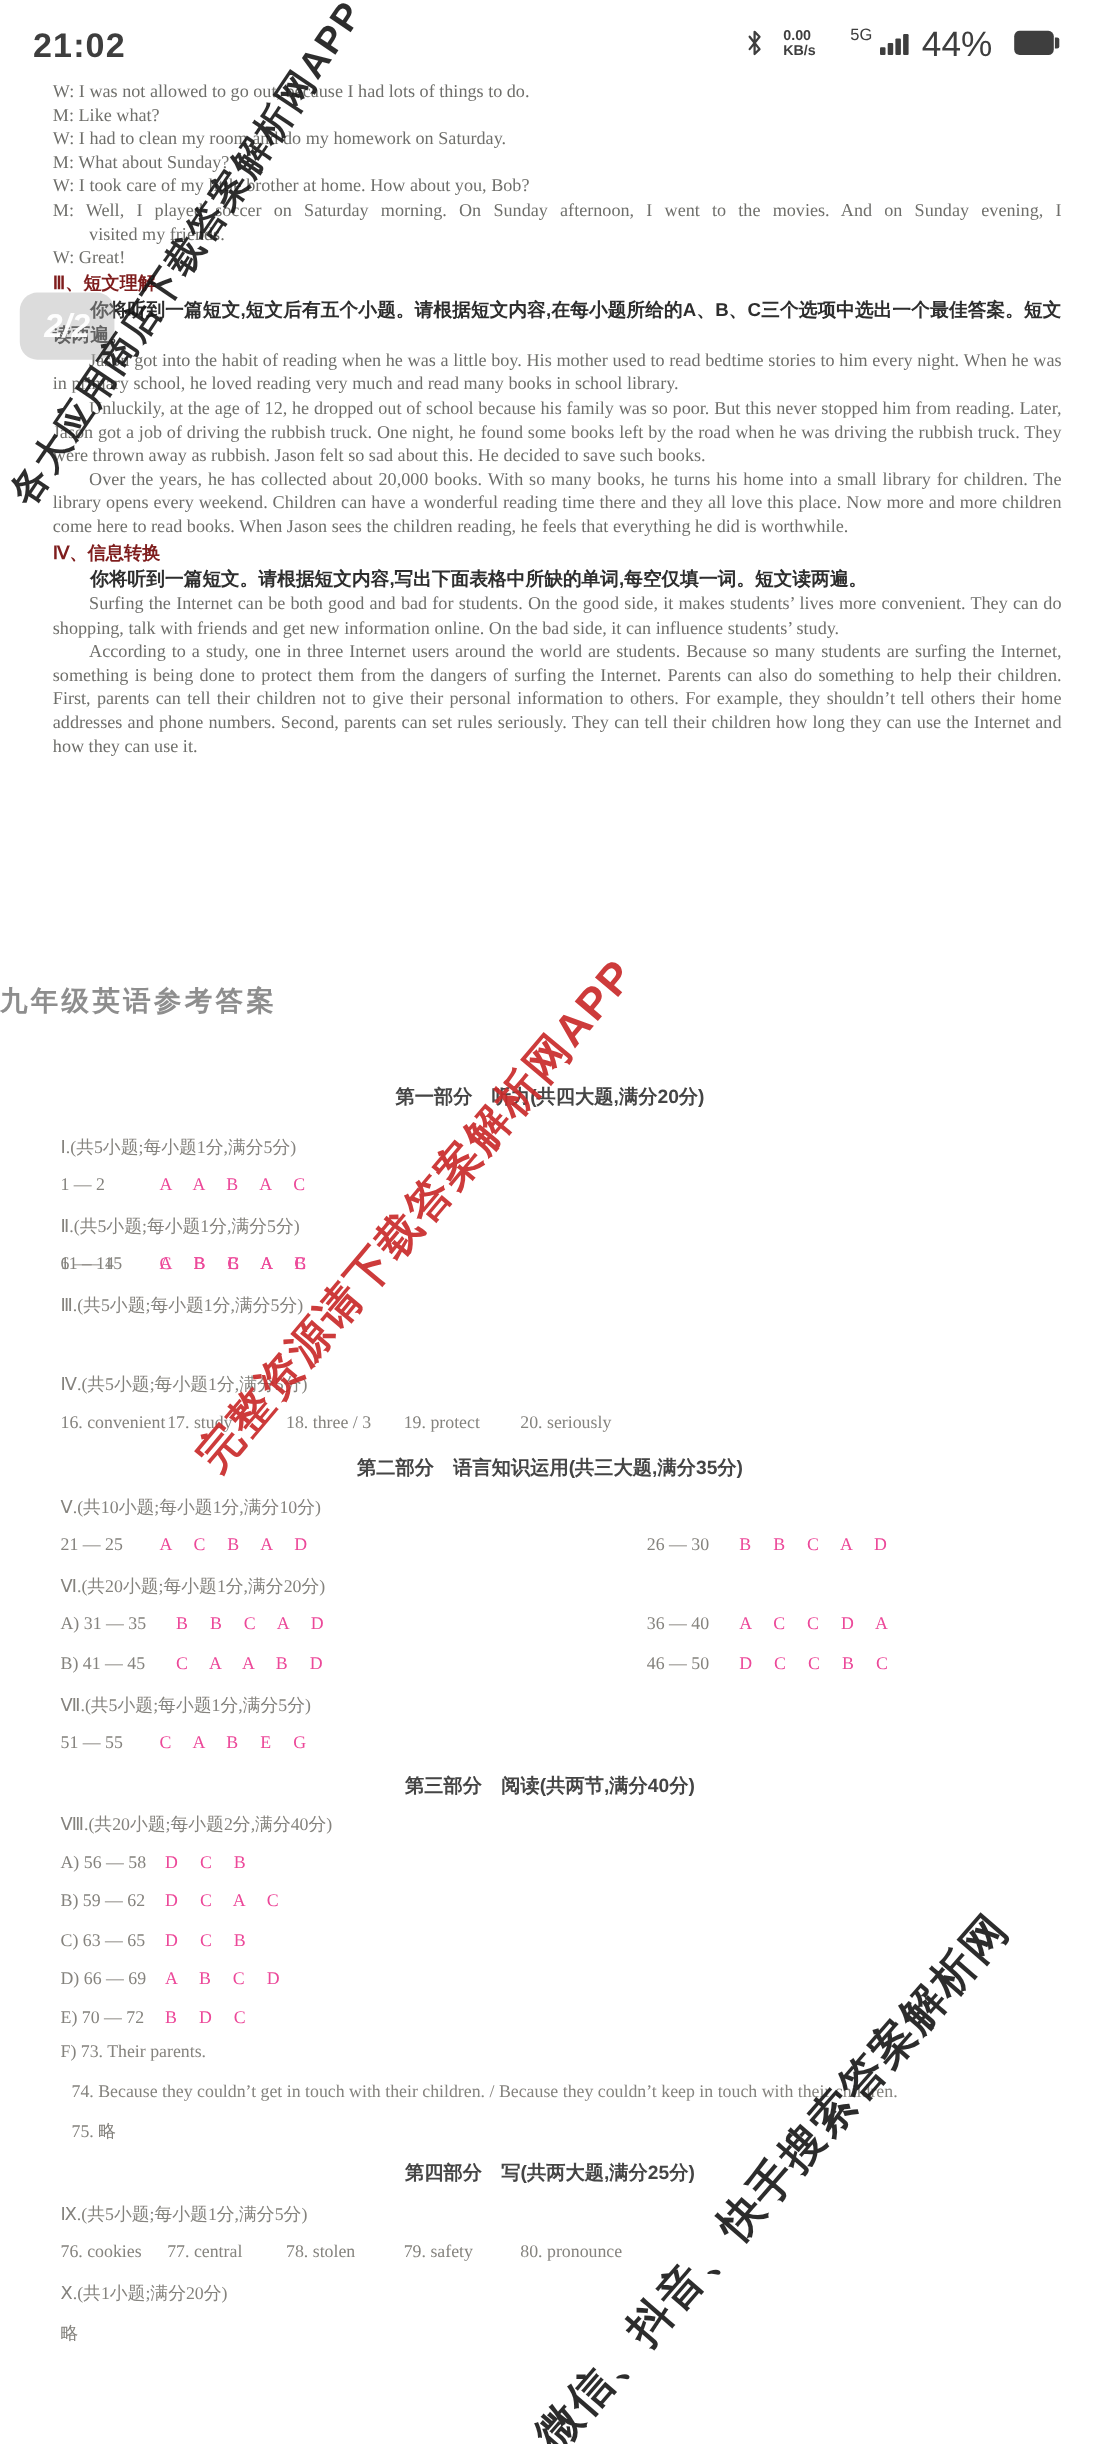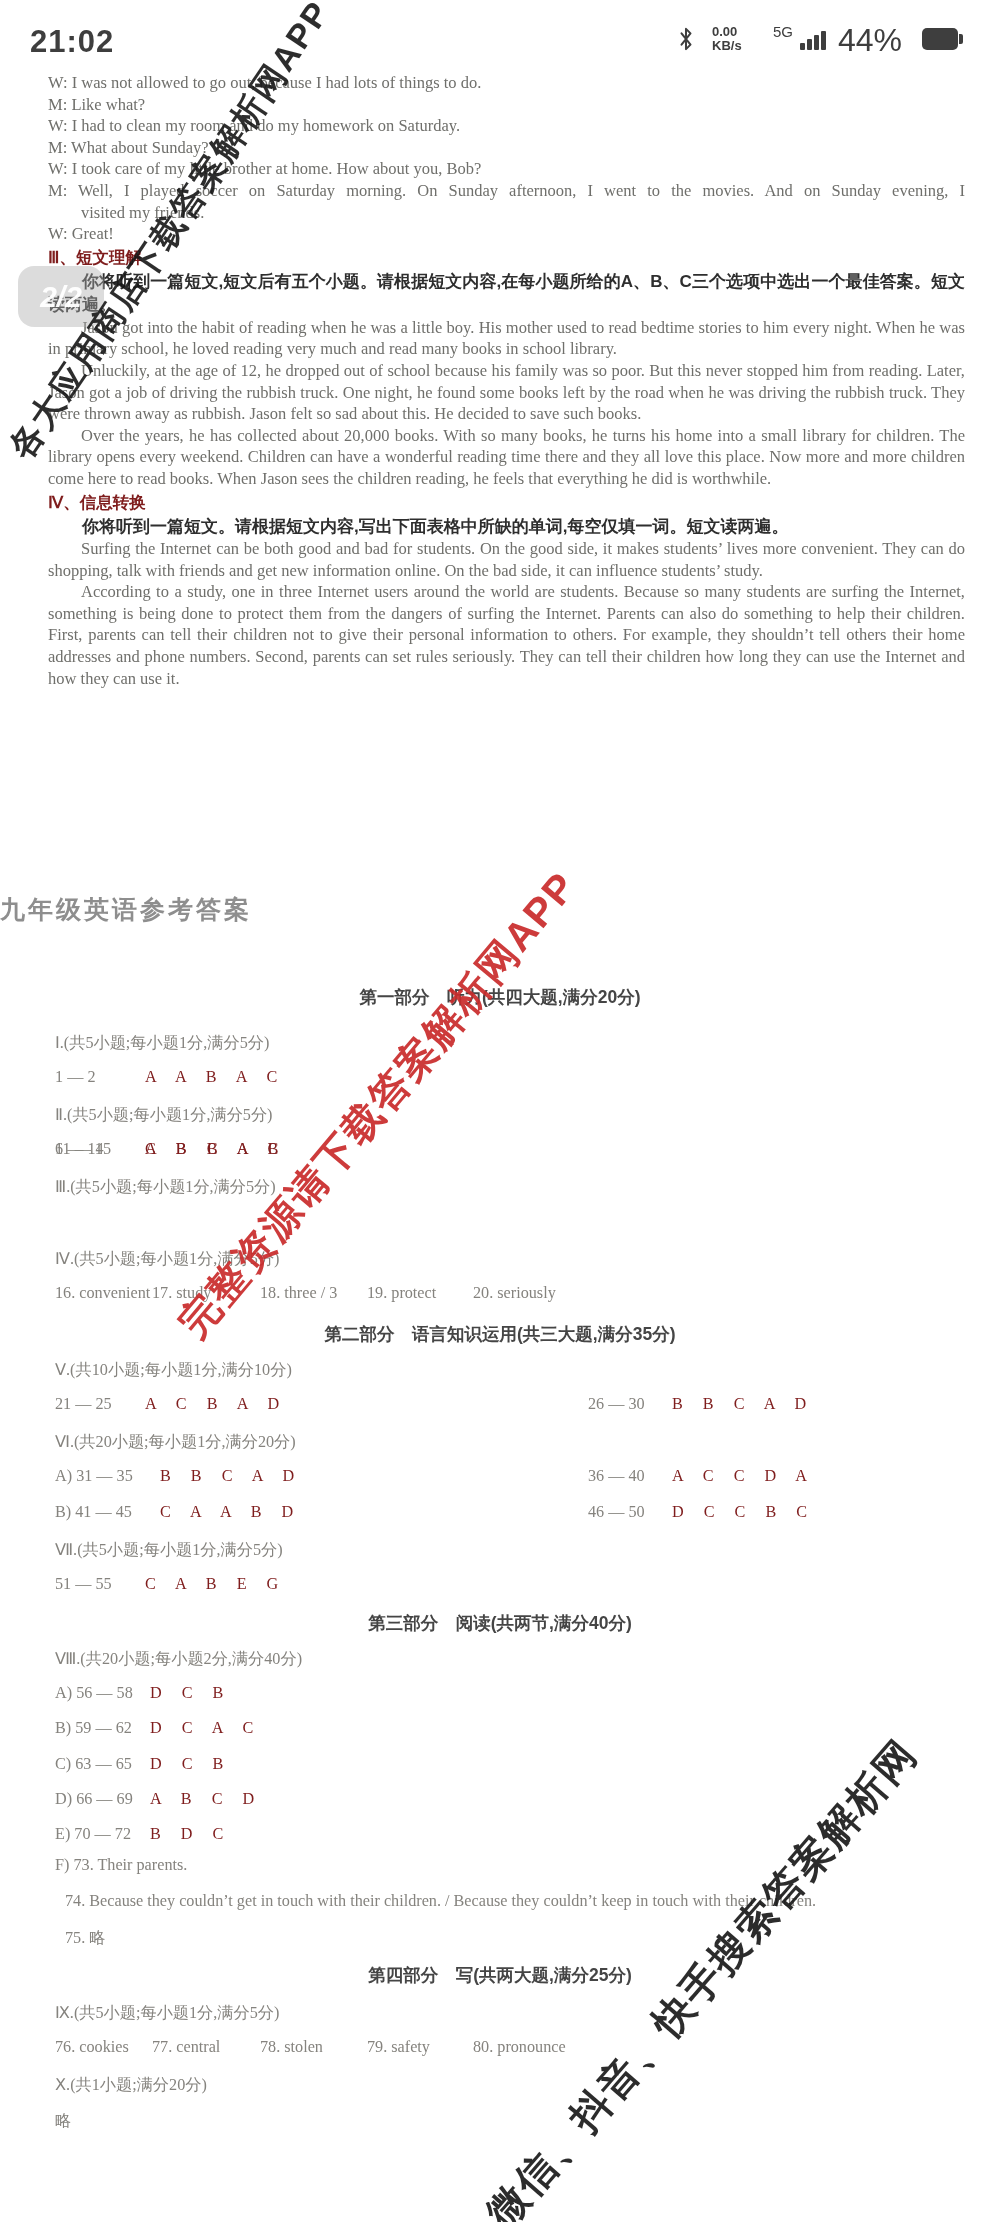--- a/index.html
+++ b/index.html
@@ -38,21 +38,21 @@
 
   
   .title{position:absolute;left:0;top:893px;width:100%;z-index:1;
          font-size:25px;font-weight:700;color:#8e8e8e;letter-spacing:3px;}
   .phead{position:absolute;left:0;width:100%;text-align:center;z-index:1;
          font-family:"Liberation Sans",sans-serif;font-weight:700;font-size:17.5px;color:#454545;}
   .aline{position:absolute;left:55px;font-size:16.2px;color:#85837e;white-space:nowrap;z-index:1;}
   .ind{left:65px;}
   .rng{display:inline-block;}
   .w90{width:90px;}.w95{width:95px;}.w105{width:105px;}.w84{width:84px;display:inline-block;}
-  .lts{word-spacing:14px;letter-spacing:1px;color:#7f1d1d;}
+  .lts{word-spacing:14px;letter-spacing:1px;color:#ec4899;}
   .col2{position:absolute;left:533px;top:0;}
   .wrow{position:absolute;left:0;top:0;width:100%;font-size:16.2px;color:#85837e;z-index:1;}
   .wrow span{position:absolute;white-space:nowrap;}
   .wl1{left:55px;}.wl2{left:152px;}.wl3{left:260px;}.wl4{left:367px;}.wl5{left:473px;}
 
   
   .badge{position:absolute;left:18px;top:266px;width:86px;height:61px;border-radius:16px;
          background:rgba(172,172,172,.42);display:flex;align-items:center;justify-content:center;
          font:italic 700 30px "Liberation Sans",sans-serif;color:rgba(255,255,255,.96);z-index:5;}
 

